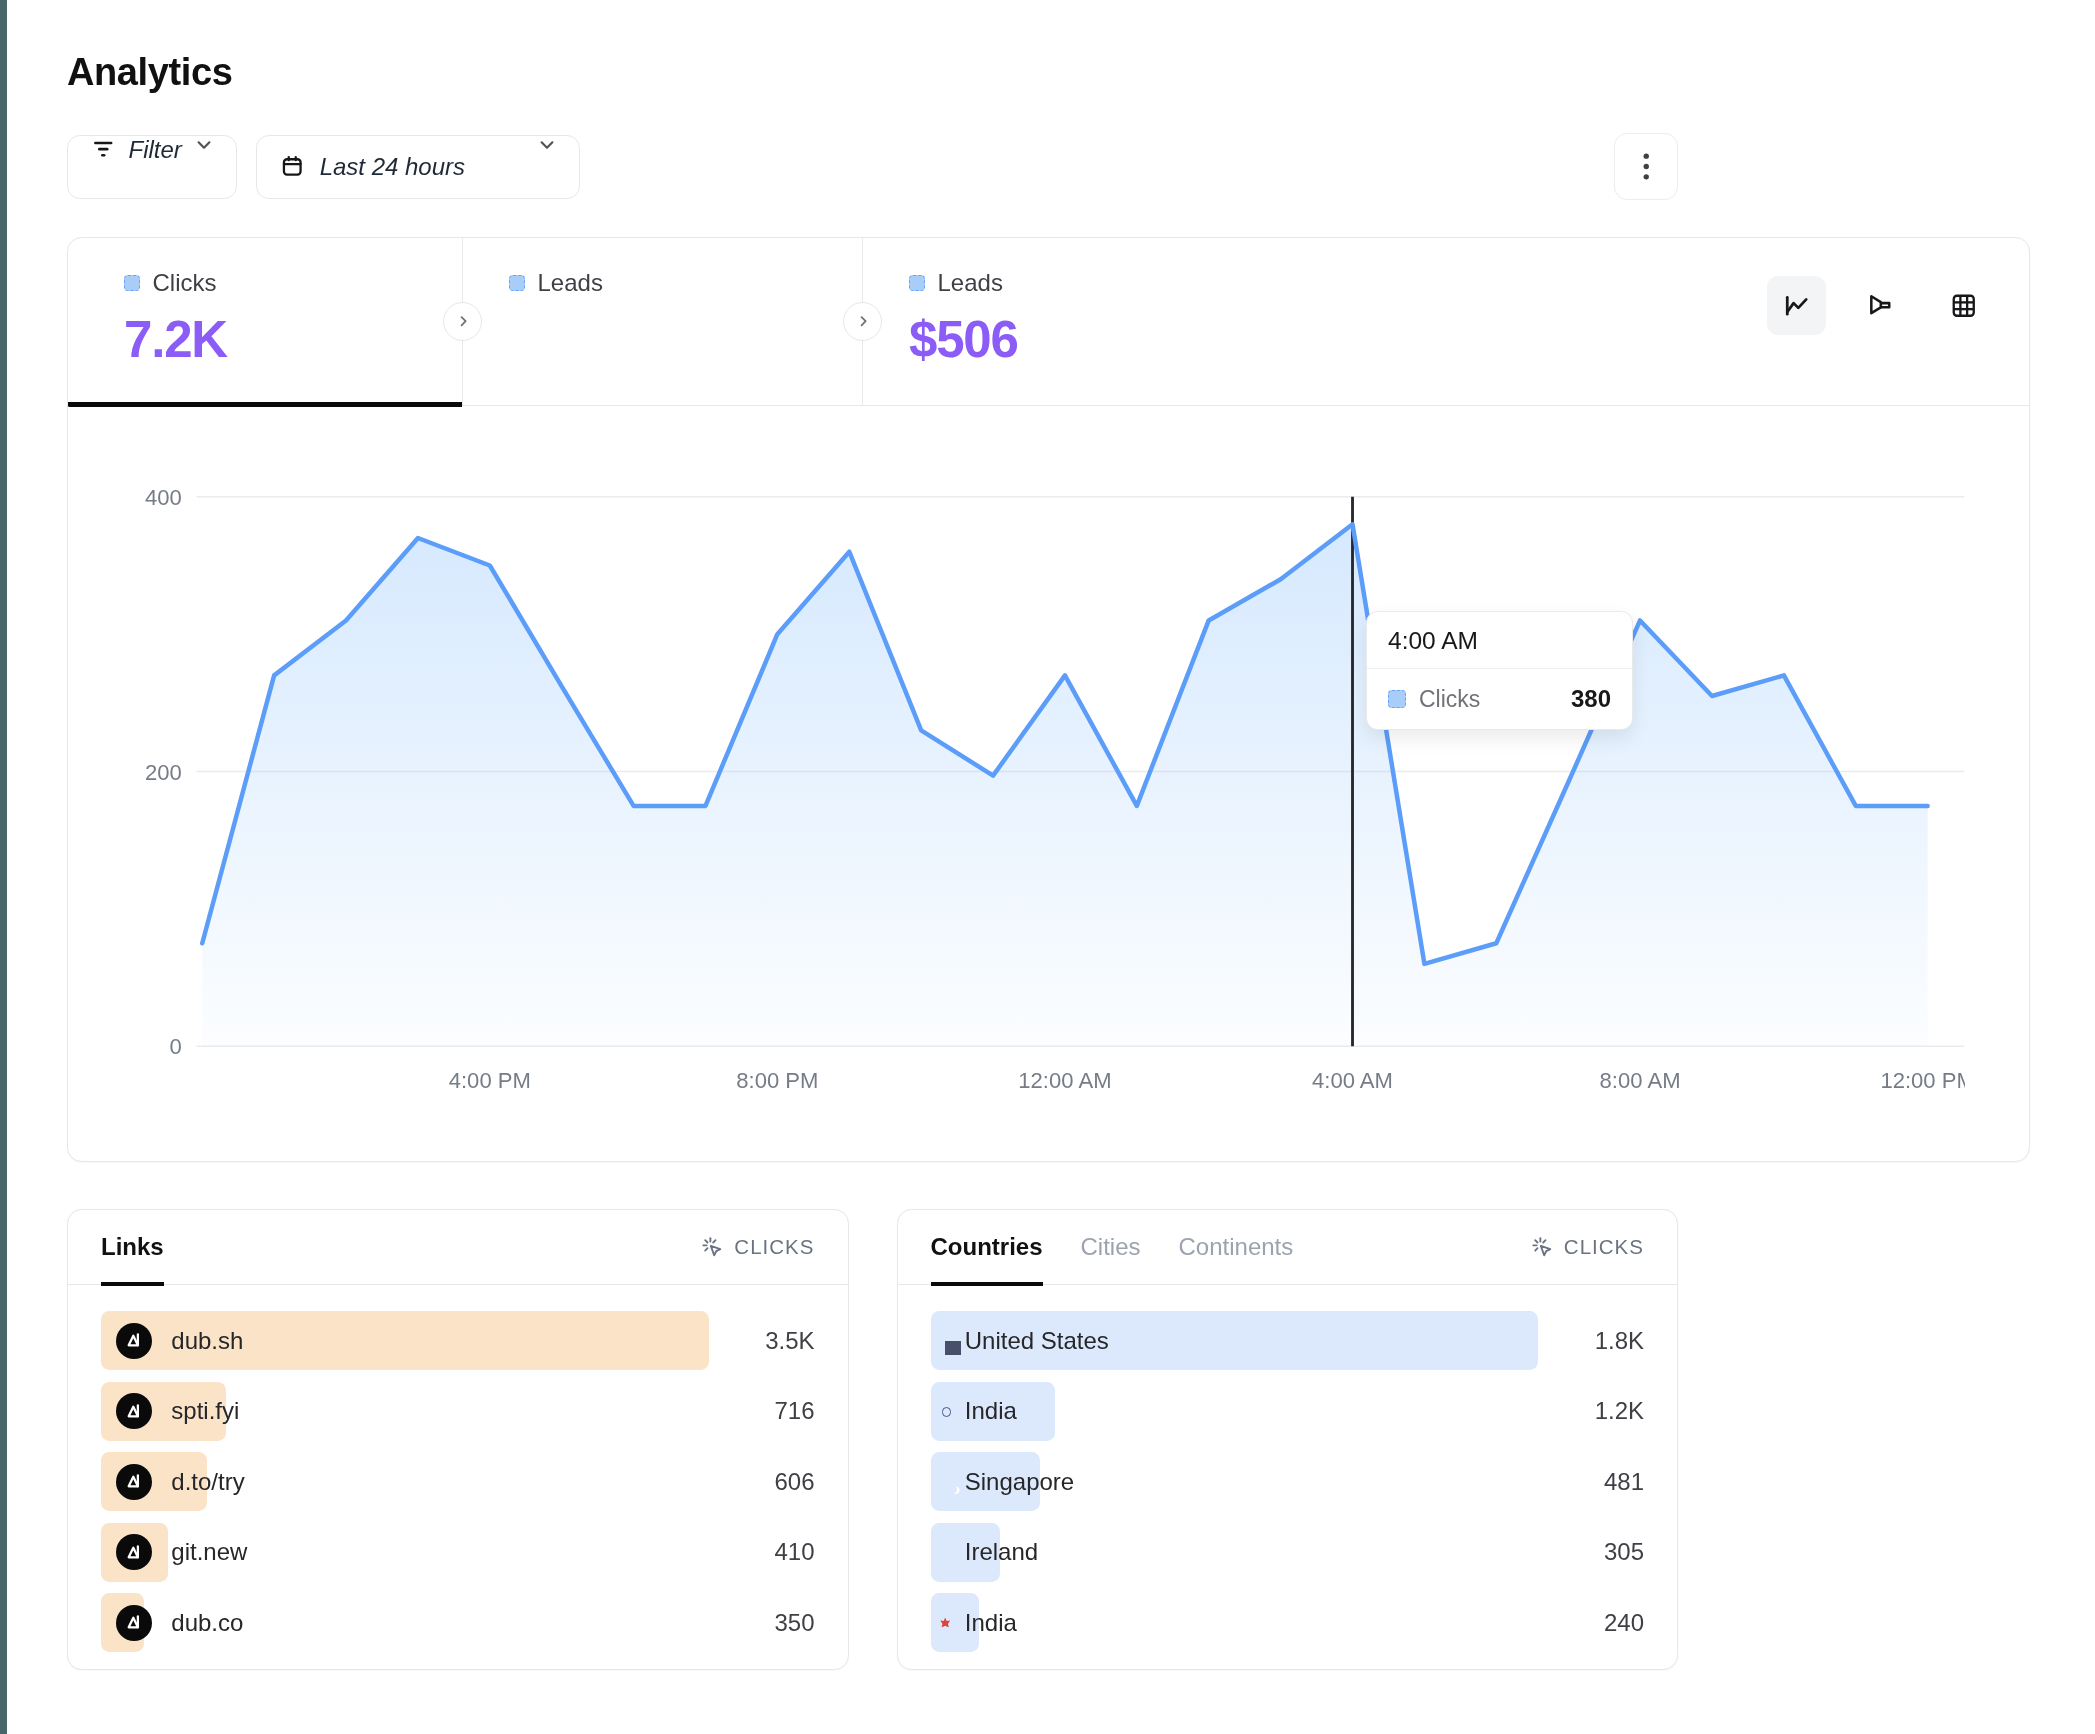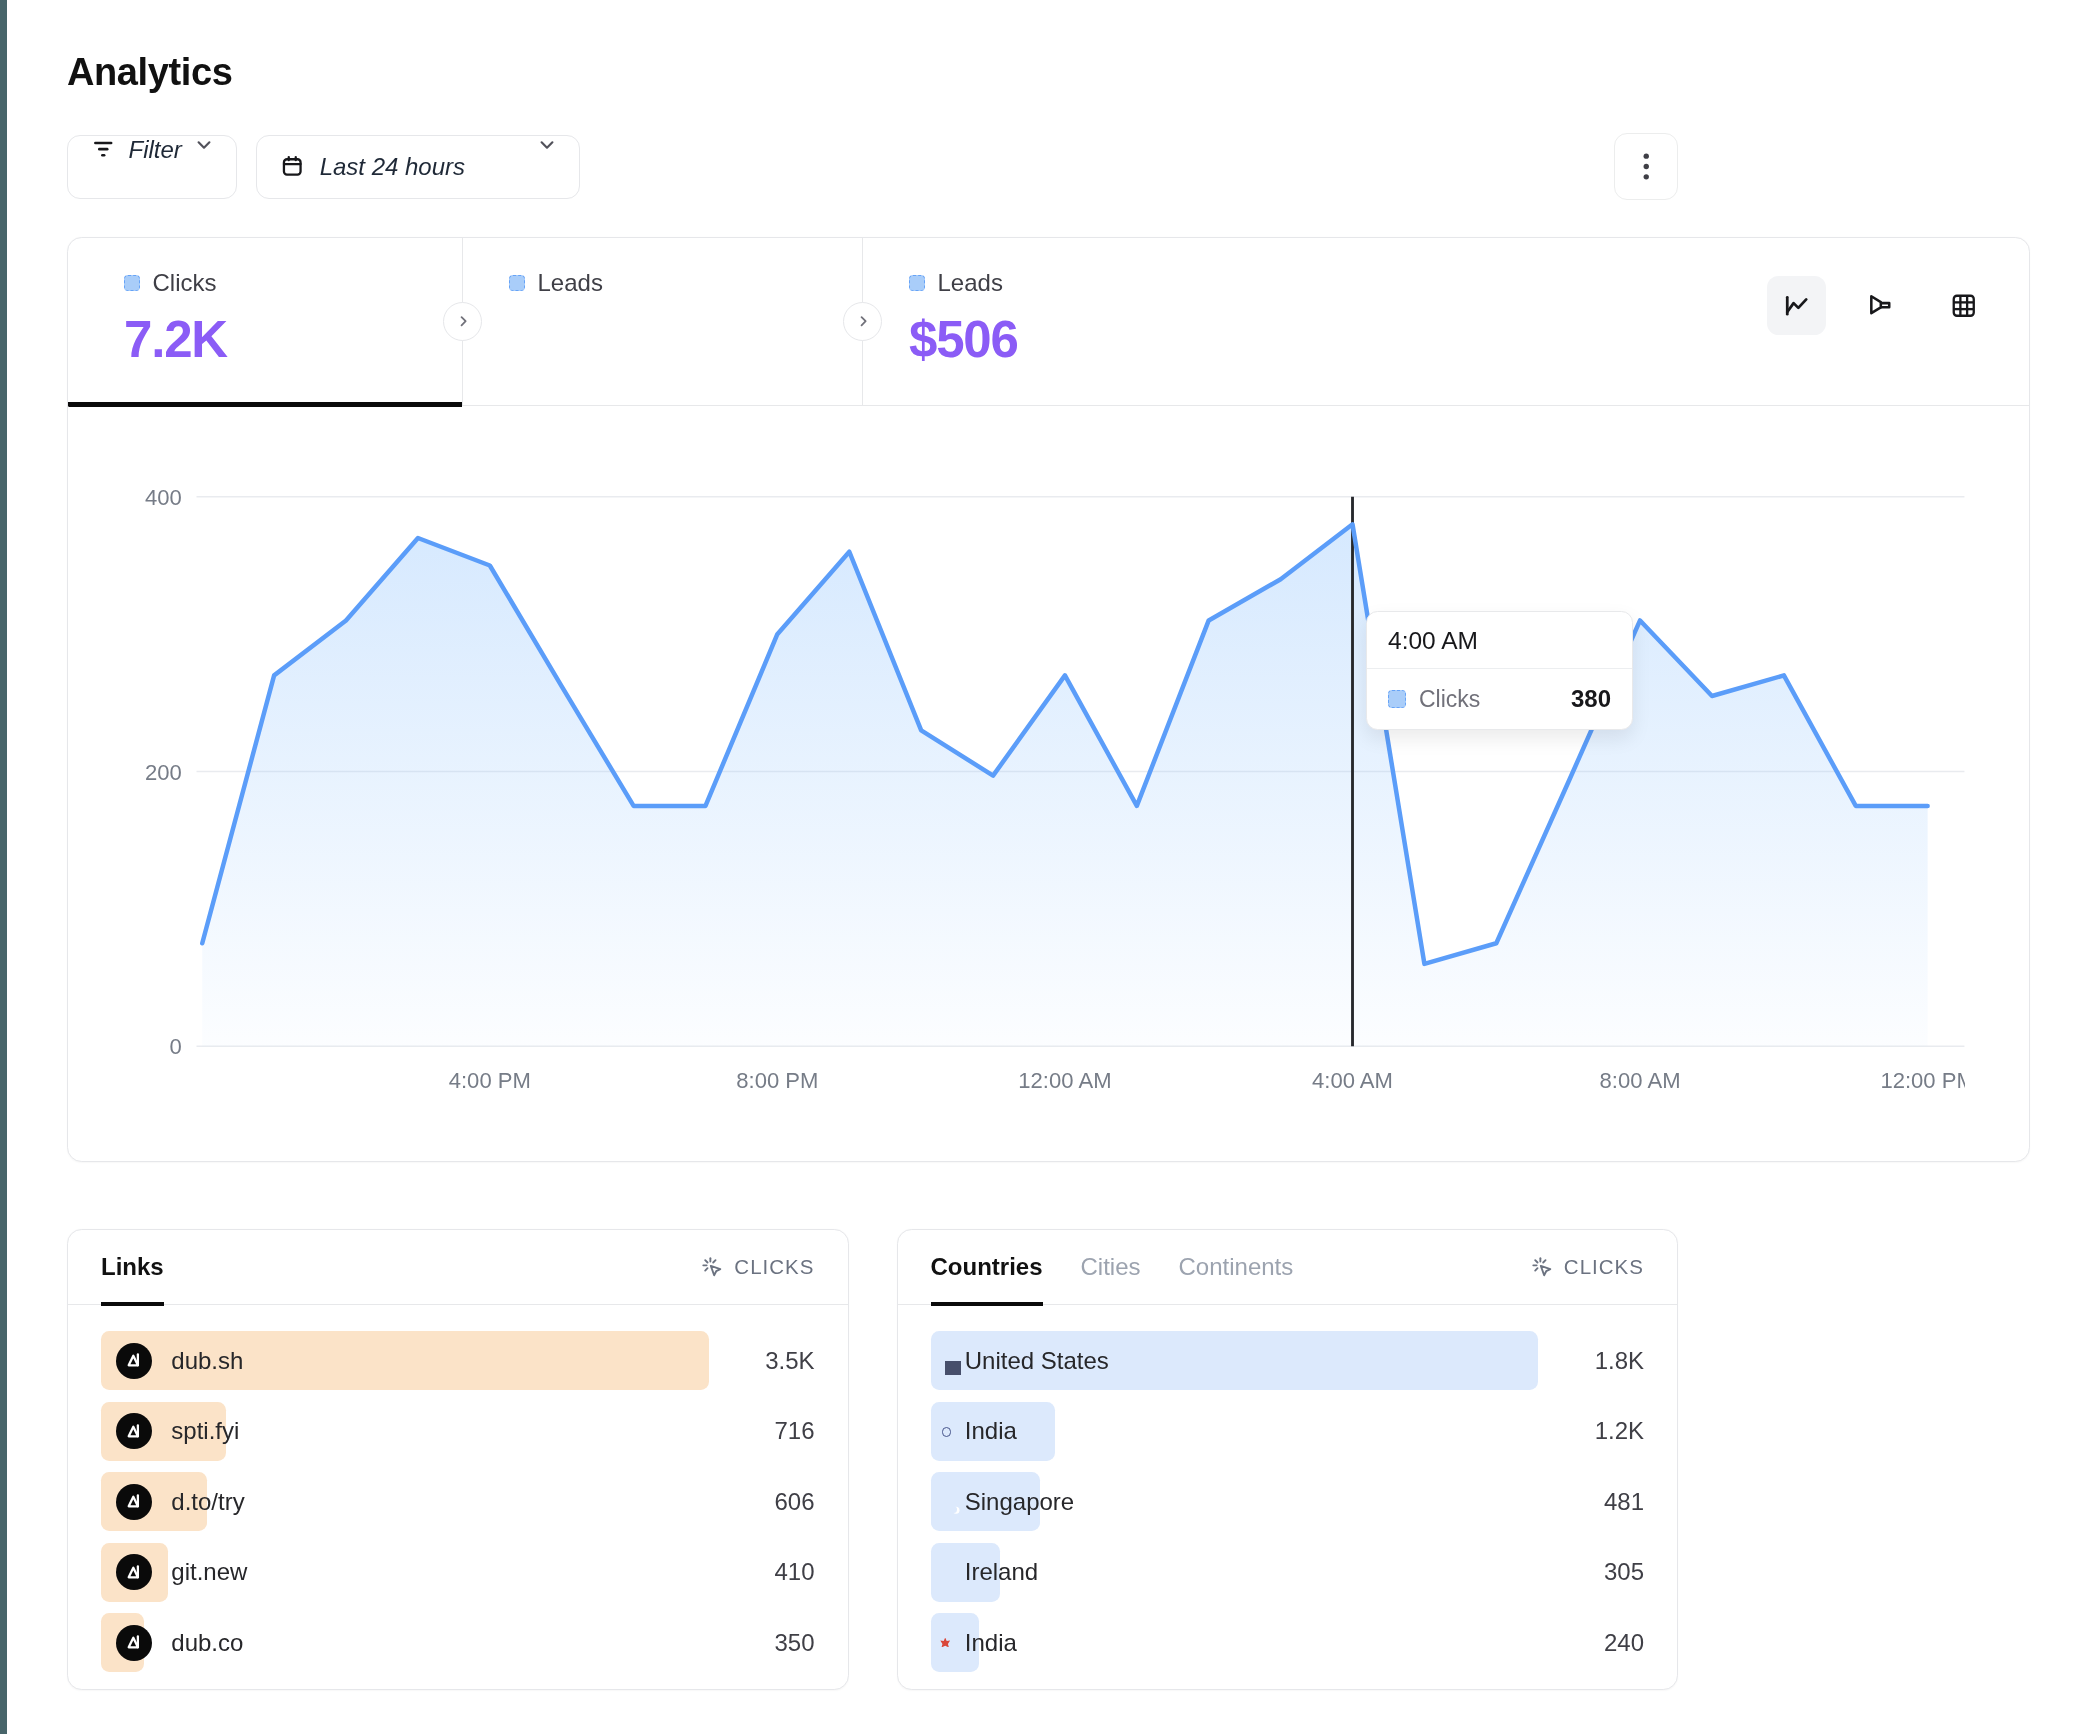--- a/index.html
+++ b/index.html
@@ -38,21 +38,21 @@
   .toggle.active { background:#f3f4f6; }
 
   .chart-wrap { position:relative; margin:45px 0 0 56px; width:1841px; height:646px; }
   .tooltip { position:absolute; top:160px; width:267px; background:#fff; border:1.6px solid #e8e9eb; border-radius:11.5px;
              box-shadow:0 8.2px 19.6px rgba(0,0,0,.08); z-index:5; }
   .tt-head { padding:14.7px 21px 13px; font-size:24.5px; color:#18181b; border-bottom:1.6px solid #eceef0; }
   .tt-row { display:flex; align-items:center; gap:13px; padding:16.4px 21px; }
   .tt-row .name { font-size:23px; color:#71717a; }
   .tt-row b { margin-left:auto; font-size:24px; font-weight:700; color:#18181b; }
 
-  .grid2 { margin-top:67px; display:flex; gap:48px; }
+  .grid2 { margin-top:47px; display:flex; gap:48px; }
   .card { width:966px; height:461px; border:1.6px solid #e6e7ea; border-radius:14.7px; background:#fff;
           box-shadow:0 0.8px 1.6px rgba(0,0,0,.03); overflow:hidden; }
   .card header { height:75px; display:flex; align-items:center; padding:0 33px; border-bottom:1.6px solid #e7e8ea; position:relative; }
   .tabs { display:flex; gap:38px; height:100%; align-items:center; }
   .tab { position:relative; height:100%; display:flex; align-items:center; font-size:24px; font-weight:500;
          color:#9ca3af; cursor:pointer; }
   .tab.active { color:#111; font-weight:700; }
   .tab.active::after { content:''; position:absolute; left:0; right:0; bottom:-1.6px; height:4.1px; background:#0a0a0a; }
   .metric { margin-left:auto; display:flex; align-items:center; gap:9.8px; font-size:20.5px; font-weight:500;
             color:#6b7280; letter-spacing:.05em; cursor:pointer; }

